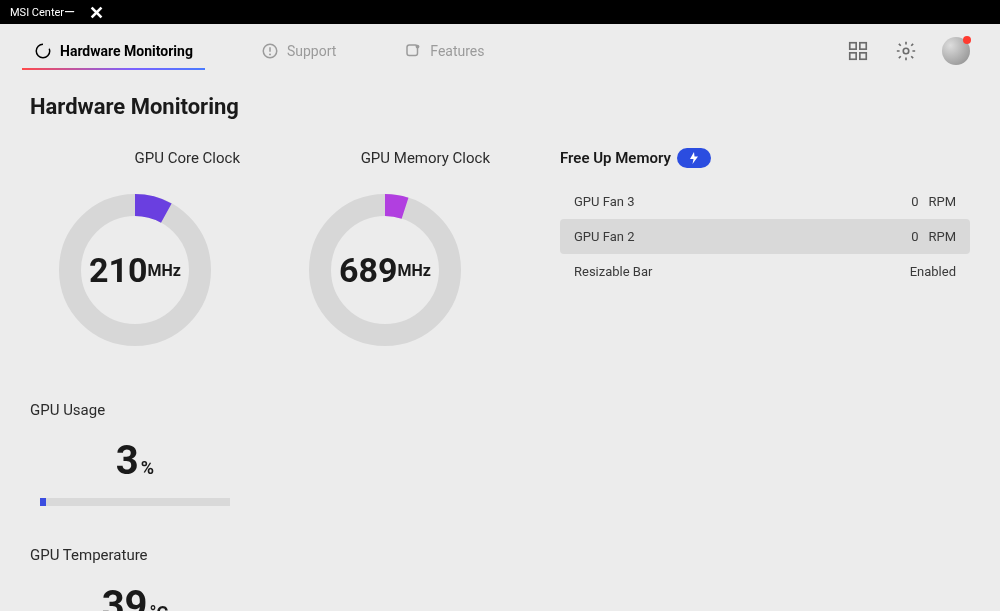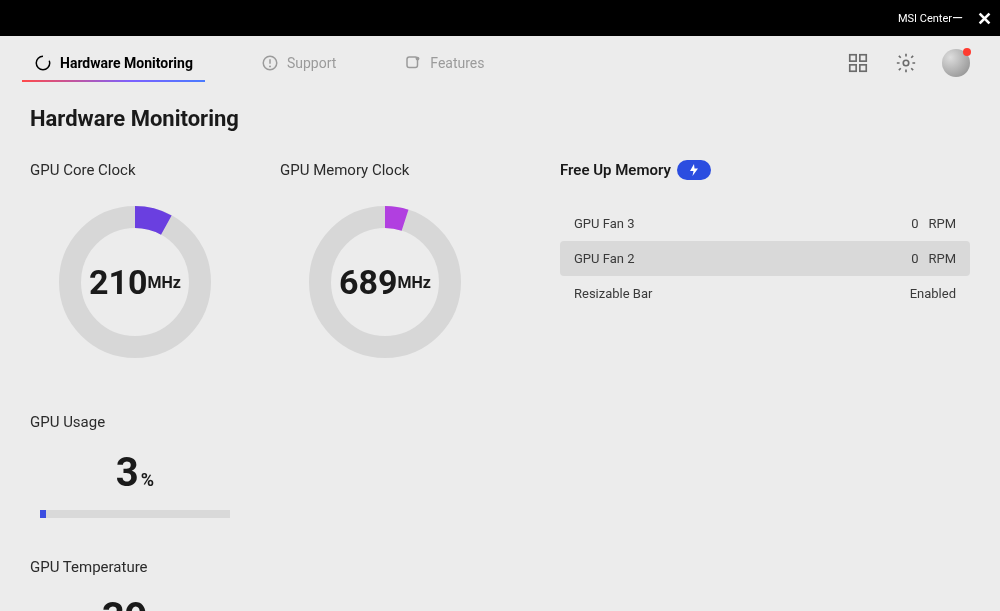--- a/index.html
+++ b/index.html
@@ -1,49 +1,49 @@
 <!DOCTYPE html>
 <html><head>
 <meta charset="utf-8">
 <style>
 * { margin: 0; padding: 0; box-sizing: border-box; font-family: -apple-system, BlinkMacSystemFont, "Segoe UI", Roboto, sans-serif; }
 body { width: 1000px; height: 611px; background: #ececec; overflow: hidden; }
-.titlebar { background: #000; color: #fff; height: 36px; display: flex; align-items: center; justify-content: flex-end; padding: 0 8px 0 10px; font-size: 11px; }
+.titlebar { background: #000; color: #fff; height: 24px; display: flex; align-items: center; justify-content: flex-start; padding: 0 8px 0 10px; font-size: 11px; }
 .titlebar-controls { display: flex; align-items: center; gap: 14px; }
 .titlebar-controls span { font-size: 14px; cursor: pointer; }
 .tabbar { display: flex; align-items: center; padding: 10px 30px 0 30px; gap: 60px; background: #ececec; position: relative; }
 .tabbar .spacer { flex: 1; }
 .tab { display: flex; align-items: center; gap: 8px; padding: 8px 4px; color: #9b9b9b; font-size: 14px; cursor: pointer; position: relative; }
 .tab.active { color: #000; font-weight: 700; }
 .tab.active::after { content:""; position:absolute; left:-8px; right:-8px; bottom:-2px; height:2px; background: linear-gradient(90deg,#ff4a4a 0%, #7b61ff 60%, #4a7bff 100%); }
 .tab svg { width: 18px; height: 18px; }
 .icon-btn { width: 24px; height: 24px; display:flex; align-items:center; justify-content:center; color:#6b6b6b; cursor:pointer; }
 .avatar { width: 28px; height: 28px; border-radius: 50%; background: radial-gradient(circle at 30% 30%, #ddd, #888); position: relative; }
 .avatar::after { content:""; position:absolute; top:-1px; right:-1px; width:8px; height:8px; border-radius:50%; background:#ff3b30; }
 .content { padding: 26px 30px; display:flex; }
 .left { flex: 0 0 500px; }
 .right { flex: 1; padding-left: 30px; }
 h1 { font-size: 22px; font-weight: 700; color:#1a1a1a; margin-bottom: 30px; }
 .section-title { font-size: 15px; color:#2b2b2b; margin-bottom: 18px; }
-.gauge-row { display:flex; gap: 40px; margin-bottom: 46px; }
+.gauge-row { display:flex; gap: 40px; margin-bottom: 46px; text-align: right; }
 .gauge-block { width: 210px; }
 .gauge { width: 170px; height: 170px; margin: 0 auto; position: relative; }
 .gauge svg { transform: rotate(-90deg); }
 .gauge-ring-bg { fill: none; stroke: #d7d7d7; stroke-width: 22; }
 .gauge-ring-fg { fill: none; stroke-width: 22; }
 .gauge-center { position:absolute; inset:0; display:flex; flex-direction:row; align-items:center; justify-content:center; }
 .gauge-val { font-size: 34px; font-weight: 700; color:#1a1a1a; line-height:1; }
 .gauge-unit { font-size: 16px; font-weight: 700; color:#1a1a1a; }
 .metric-row { display:flex; gap:40px;flex-direction:column; }
 .metric-block { width:210px; }
 .big-num { font-size: 40px; font-weight: 700; display:flex; align-items:baseline; justify-content:center; color:#1a1a1a; margin: 8px 0 14px; }
 .big-num .small { font-size: 18px; font-weight:700; margin-left:2px; }
 .pbar { height: 8px; background:#d9d9d9; width: 190px; margin: 0 auto; position:relative; }
 .pbar-fill { position:absolute; left:0; top:0; bottom:0; background:#3b4de0; }
-.freeup { display:flex; align-items:center; gap: 6px; margin-bottom: 26px; }
+.freeup { display:flex; align-items:center; gap: 6px; margin-bottom: 16px; }
 .freeup-title { font-size: 15px; font-weight: 600; color:#1a1a1a; }
 .freeup-btn { background:#2b4de0; color:#fff; border-radius: 14px; width: 34px; height: 20px; display:flex; align-items:center; justify-content:center; font-size:11px; cursor:pointer; }
 .status-list { display:flex; flex-direction:column; }
 .status-row { display:flex; align-items:center; justify-content:space-between; padding: 10px 14px; font-size: 13px; color:#3a3a3a; border-radius:4px; }
 .status-row.alt { background:#d9d9d9;gap:12px; }
 .status-val { display:flex; gap:10px; color:#3a3a3a; }
 .right-icons { display:flex; align-items:center; gap: 24px; }
 </style>
 </head>
 <body>

